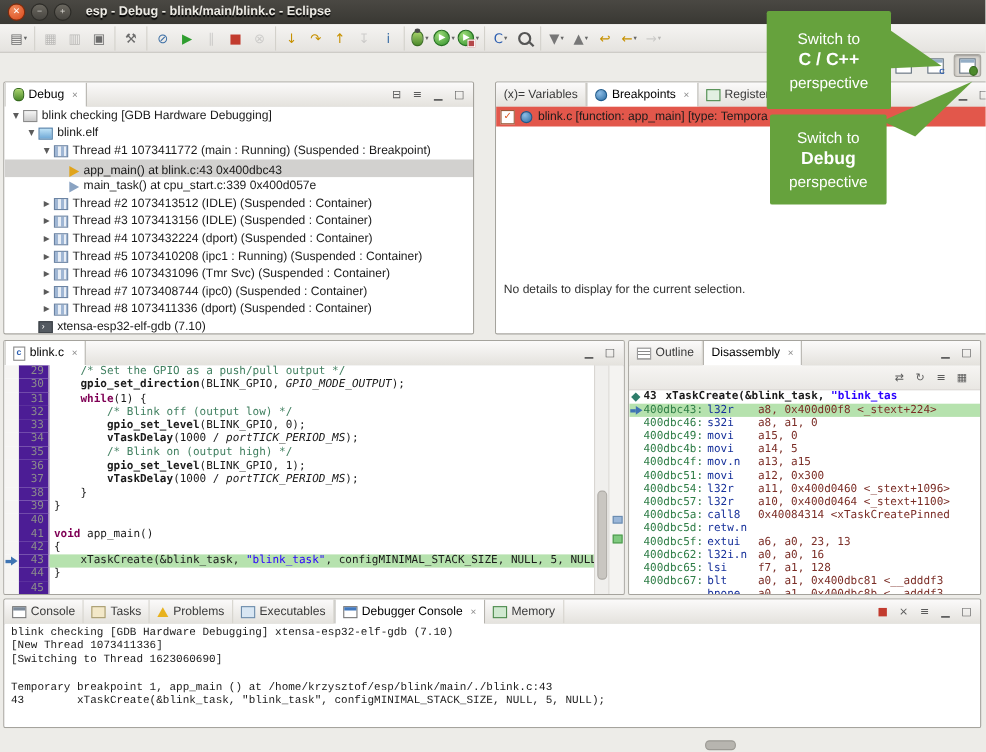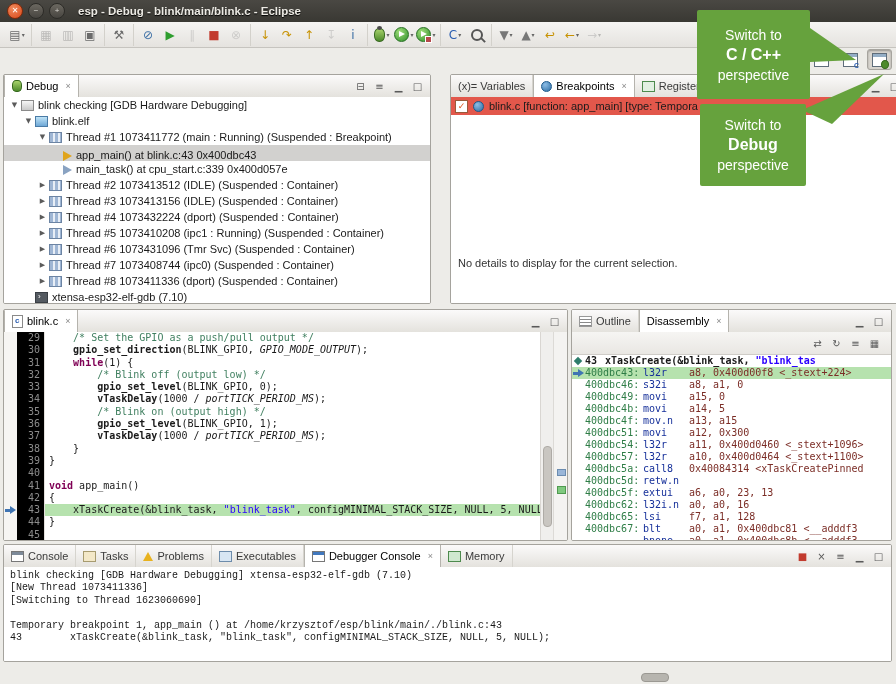--- a/index.html
+++ b/index.html
@@ -81,21 +81,21 @@
   .bprow{height:18px;background:#e2574b;display:flex;align-items:center;gap:5px;padding-left:4px;color:#1b1b1b}
   .cb{width:11px;height:11px;background:#fff;border:1px solid #9a5a3a;display:flex;align-items:center;justify-content:center;flex:none}
   .cb::after{content:"✓";color:#d9541f;font-size:9px;font-weight:bold;font-family:"DejaVu Sans",sans-serif}
   .bplabel{white-space:nowrap}
   .bpempty{position:absolute;left:7px;top:160px;color:#333}
   
   #editor-panel{left:3px;top:309px;width:565px;height:232px}
   #editor-lines{position:absolute;left:0;top:22px;right:26px;bottom:0;overflow:hidden;background:#fff;font-family:"DejaVu Sans Mono",monospace;font-size:10px}
   .edrow{display:flex;height:12.3px;line-height:12.3px}
   .edm{width:13px;background:#f6f5f3;flex:none;position:relative}
-  .edn{width:23px;background:#000000;color:#8c8c8c;text-align:right;padding-right:4px;flex:none;border-right:1px solid #e3e0dc}
+  .edn{width:23px;background:#4c1d95;color:#8c8c8c;text-align:right;padding-right:4px;flex:none;border-right:1px solid #e3e0dc}
   .edc{flex:1;white-space:pre;padding-left:4px}
   .edrow.cur .edc{background:#b6e2ae}
   .ip{position:absolute;left:0;top:0;width:13px;height:12px}
   .ip::before{content:"";position:absolute;left:1px;top:5px;width:5px;height:3px;background:#3f74b3}
   .ip::after{content:"";position:absolute;left:6px;top:2px;border-left:6px solid #3f74b3;border-top:4px solid transparent;border-bottom:4px solid transparent}
   .cmt{color:#3f7f5f}
   .kw{color:#7f0055;font-weight:bold}
   .str{color:#2a00ff}
   .mac{font-style:italic}
   .fn{font-weight:bold}

